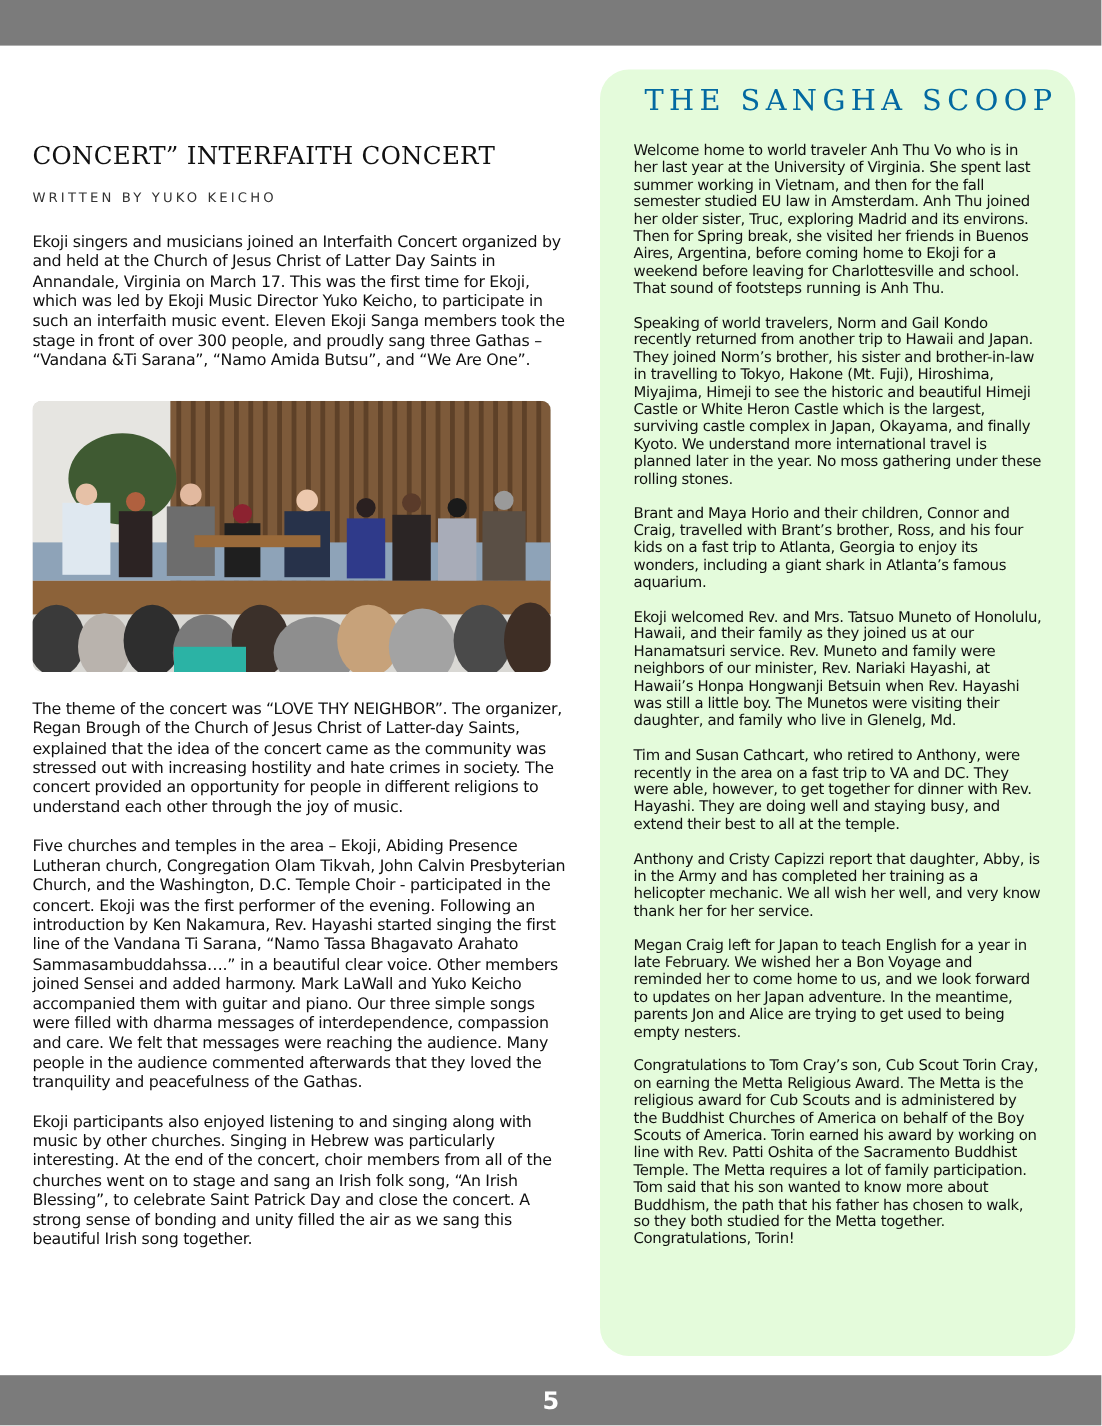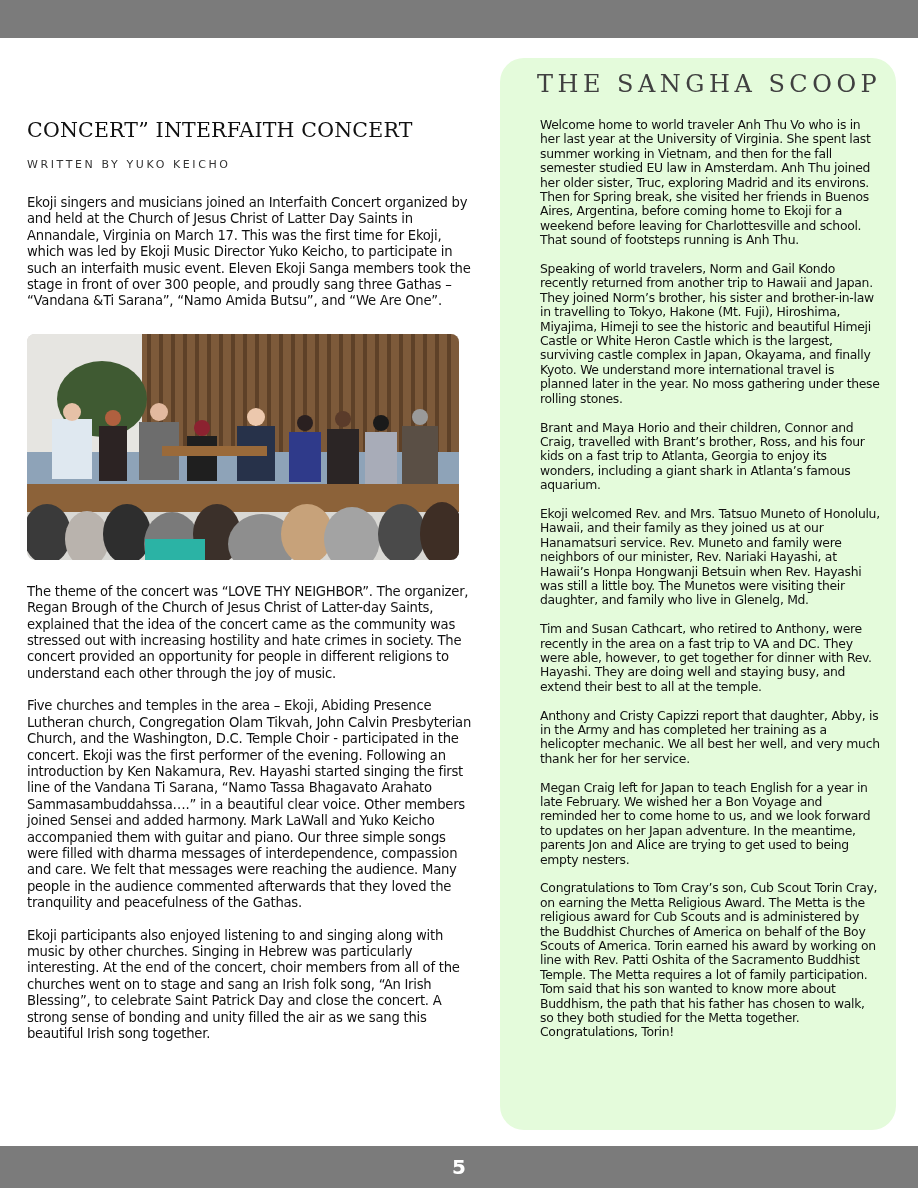--- a/index.html
+++ b/index.html
@@ -11,22 +11,22 @@
   .left { position:absolute; left:27px; top:78px; width:452px; }
   .title { font-family:"DejaVu Serif", serif; font-size:20.5px; line-height:35px; font-weight:normal; margin:0; letter-spacing:0.2px; color:#111; }
   .byline { margin-top:10px; font-family:"DejaVu Sans", sans-serif; font-size:11px; letter-spacing:2.6px; color:#333; }
   .para { font-size:13.2px; line-height:16.4px; margin:0; letter-spacing:-0.25px; color:#111; }
   .p1 { margin-top:24px; }
   .photo { margin-top:24px; width:432px; height:226px; border-radius:8px; overflow:hidden; position:relative; }
   .p2 { margin-top:24px; }
   .gap { margin-top:16px; }
 
   .sidebar { position:absolute; left:500px; top:58px; width:396px; height:1072px; background:#e4fbdb; border-radius:24px; }
-  .sidebar-title { position:absolute; left:37px; top:12px; font-family:"DejaVu Serif", serif; font-size:24px; letter-spacing:4.5px; color:#404040; margin:0; font-weight:normal; }
-  .sidebar-body { position:absolute; left:40px; top:60px; width:340px; }
+  .sidebar-title { position:absolute; left:37px; top:12px; font-family:"DejaVu Serif", serif; font-size:24px; letter-spacing:4.5px; color:#0369a1; margin:0; font-weight:normal; }
+  .sidebar-body { position:absolute; left:28px; top:60px; width:340px; }
   .sp { font-size:12.4px; line-height:14.4px; margin:0 0 14.4px 0; letter-spacing:-0.3px; color:#111; }
 </style>
 </head>
 <body>
 
 <div class="top-bar"></div>
 
 <div class="left">
   <h1 class="title">
     <br>
@@ -114,21 +114,21 @@
 </div>
 
 <div class="sidebar">
   <h2 class="sidebar-title">THE SANGHA SCOOP</h2>
   <div class="sidebar-body">
     <p class="sp">Welcome home to world traveler Anh Thu Vo who is in her last year at the University of Virginia.  She spent last summer working in Vietnam, and then for the fall semester studied EU law in Amsterdam.  Anh Thu joined her older sister, Truc, exploring Madrid and its environs.  Then for Spring break, she visited her friends in Buenos Aires, Argentina, before coming home to Ekoji for a weekend before leaving for Charlottesville and school.  That sound of footsteps running is Anh Thu.</p>
     <p class="sp">Speaking of world travelers, Norm and Gail Kondo recently returned from another trip to Hawaii and Japan.  They joined Norm’s brother, his sister and brother-in-law in travelling to Tokyo, Hakone (Mt. Fuji), Hiroshima, Miyajima, Himeji to see the historic and beautiful Himeji Castle or White Heron Castle which is the largest, surviving castle complex in Japan, Okayama, and finally Kyoto.  We understand more international travel is planned later in the year.  No moss gathering under these rolling stones.</p>
     <p class="sp">Brant and Maya Horio and their children, Connor and Craig, travelled with Brant’s brother, Ross, and his four kids on a fast trip to Atlanta, Georgia to enjoy its wonders, including a giant shark in Atlanta’s famous aquarium.</p>
     <p class="sp">Ekoji welcomed Rev. and Mrs. Tatsuo Muneto of Honolulu, Hawaii, and their family as they joined us at our Hanamatsuri service.  Rev. Muneto and family were neighbors of our minister, Rev. Nariaki Hayashi, at Hawaii’s Honpa Hongwanji Betsuin when Rev. Hayashi was still a little boy.  The Munetos were visiting their daughter, and family who live in Glenelg, Md.</p>
     <p class="sp">Tim and Susan Cathcart, who retired to Anthony, were recently in the area on a fast trip to VA and DC.  They were able, however, to get together for dinner with Rev. Hayashi.  They are doing well and staying busy, and extend their best to all at the temple.</p>
-    <p class="sp">Anthony and Cristy Capizzi report that daughter, Abby, is in the Army and has completed her training as a helicopter mechanic.  We all best her well, and very much thank her for her service.</p>
+    <p class="sp">Anthony and Cristy Capizzi report that daughter, Abby, is in the Army and has completed her training as a helicopter mechanic.  We all wish her well, and very know thank her for her service.</p>
     <p class="sp">Megan Craig left for Japan to teach English for a year in late February.  We wished her a Bon Voyage and reminded her to come home to us, and we look forward to updates on her Japan adventure.  In the meantime, parents Jon and Alice are trying to get used to being empty nesters.</p>
     <p class="sp">Congratulations to Tom Cray’s son, Cub Scout Torin Cray, on earning the Metta Religious Award.  The Metta is the religious award for Cub Scouts and is administered by the Buddhist Churches of America on behalf of the Boy Scouts of America.  Torin earned his award by working on line with Rev. Patti Oshita of the Sacramento Buddhist Temple.  The Metta requires a lot of family participation.  Tom said that his son wanted to know more about Buddhism, the path that his father has chosen to walk, so they both studied for the Metta together. Congratulations, Torin!</p>
   </div>
 </div>
 
 <div class="bottom-bar">
   <span class="page-number">5</span>
 </div>
 
 </body></html>

